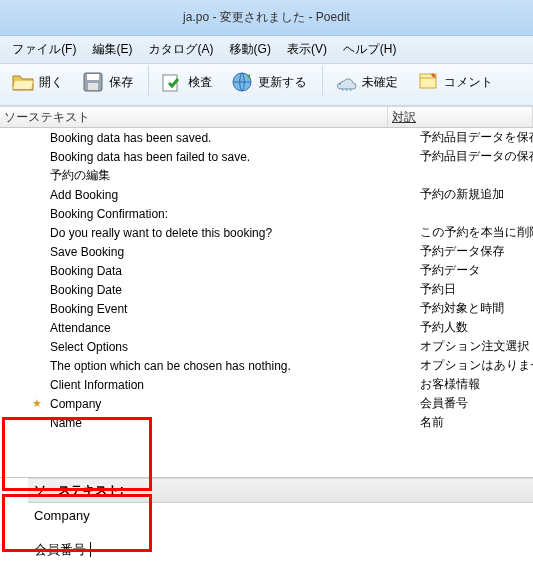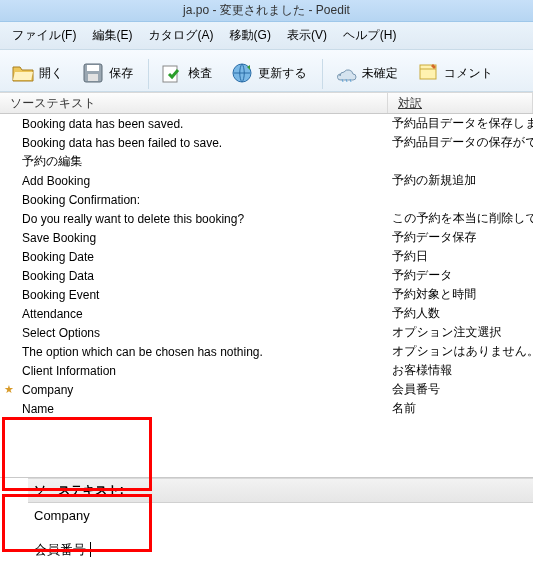--- a/index.html
+++ b/index.html
@@ -9,21 +9,21 @@
     background: #fff;
     width: 533px;
     height: 571px;
     overflow: hidden;
     display: flex;
     flex-direction: column;
   }
   .titlebar {
     background: linear-gradient(to bottom, #c7e0f8 0%, #b6d5f2 100%);
     color: #333;
-    height: 22px;
+    height: 36px;
     display: flex;
     align-items: center;
     justify-content: center;
     font-size: 12px;
     border-bottom: 1px solid #9ec7ea;
   }
   .menubar {
     background: linear-gradient(to bottom, #eaf3fb 0%, #dfeaf4 100%);
     height: 28px;
     display: flex;
@@ -33,21 +33,21 @@
     font-size: 12px;
   }
   .menubar .menu-item {
     padding: 2px 8px;
     cursor: default;
   }
   .toolbar {
     background: linear-gradient(to bottom, #f7fbff 0%, #e7f0f8 100%);
     height: 42px;
     display: flex;
-    align-items: flex-end;
+    align-items: flex-start;
     padding: 2px 4px;
     border-bottom: 1px solid #c9dbe8;
   }
   .tool-btn {
     display: flex;
     align-items: center;
     gap: 4px;
     padding: 3px 6px;
     border: 1px solid transparent;
     border-radius: 3px;
@@ -65,33 +65,34 @@
   .table-head {
     display: flex;
     background: linear-gradient(to bottom, #fdfdfd 0%, #ececec 100%);
     border-top: 1px solid #d9d9d9;
     border-bottom: 1px solid #c9c9c9;
     height: 22px;
     align-items: center;
   }
   .th {
     border-right: 1px solid #d9d9d9;
-    padding: 2px 10px;
+    padding: 2px 4px;
     font-size: 12px;
     color: #333;
     height: 100%;
     display: flex;
     align-items: center;
   }
   .th.src { width: 388px; }
   .th.trg { flex: 1; text-decoration: underline; }
   .table-body {
     flex: 1;
     overflow-y: auto;
     background: #fff;
+    padding-left: 28px;
   }
   .row {
     display: flex;
     height: 19px;
     align-items: center;
     font-size: 12px;
   }
   .cell-ind { width: 18px; display:flex; justify-content:center; color:#d89b2a; font-size:11px; }
   .cell-src { width: 370px; padding: 0 4px; white-space: nowrap; overflow: hidden; }
   .cell-trg { flex:1; padding: 0 4px; white-space: nowrap; overflow: hidden; }
@@ -239,27 +240,27 @@
       <div class="cell-src">Do you really want to delete this booking?</div>
       <div class="cell-trg">この予約を本当に削除してもい</div>
     </div>
     <div class="row">
       <div class="cell-ind"></div>
       <div class="cell-src">Save Booking</div>
       <div class="cell-trg">予約データ保存</div>
     </div>
     <div class="row">
       <div class="cell-ind"></div>
+      <div class="cell-src">Booking Data</div>
+      <div class="cell-trg">予約データ</div>
+    </div>
+    <div class="row">
+      <div class="cell-ind"></div>
       <div class="cell-src">Booking Date</div>
       <div class="cell-trg">予約日</div>
-    </div>
-    <div class="row">
-      <div class="cell-ind"></div>
-      <div class="cell-src">Booking Data</div>
-      <div class="cell-trg">予約データ</div>
     </div>
     <div class="row">
       <div class="cell-ind"></div>
       <div class="cell-src">Booking Event</div>
       <div class="cell-trg">予約対象と時間</div>
     </div>
     <div class="row">
       <div class="cell-ind"></div>
       <div class="cell-src">Attendance</div>
       <div class="cell-trg">予約人数</div>

